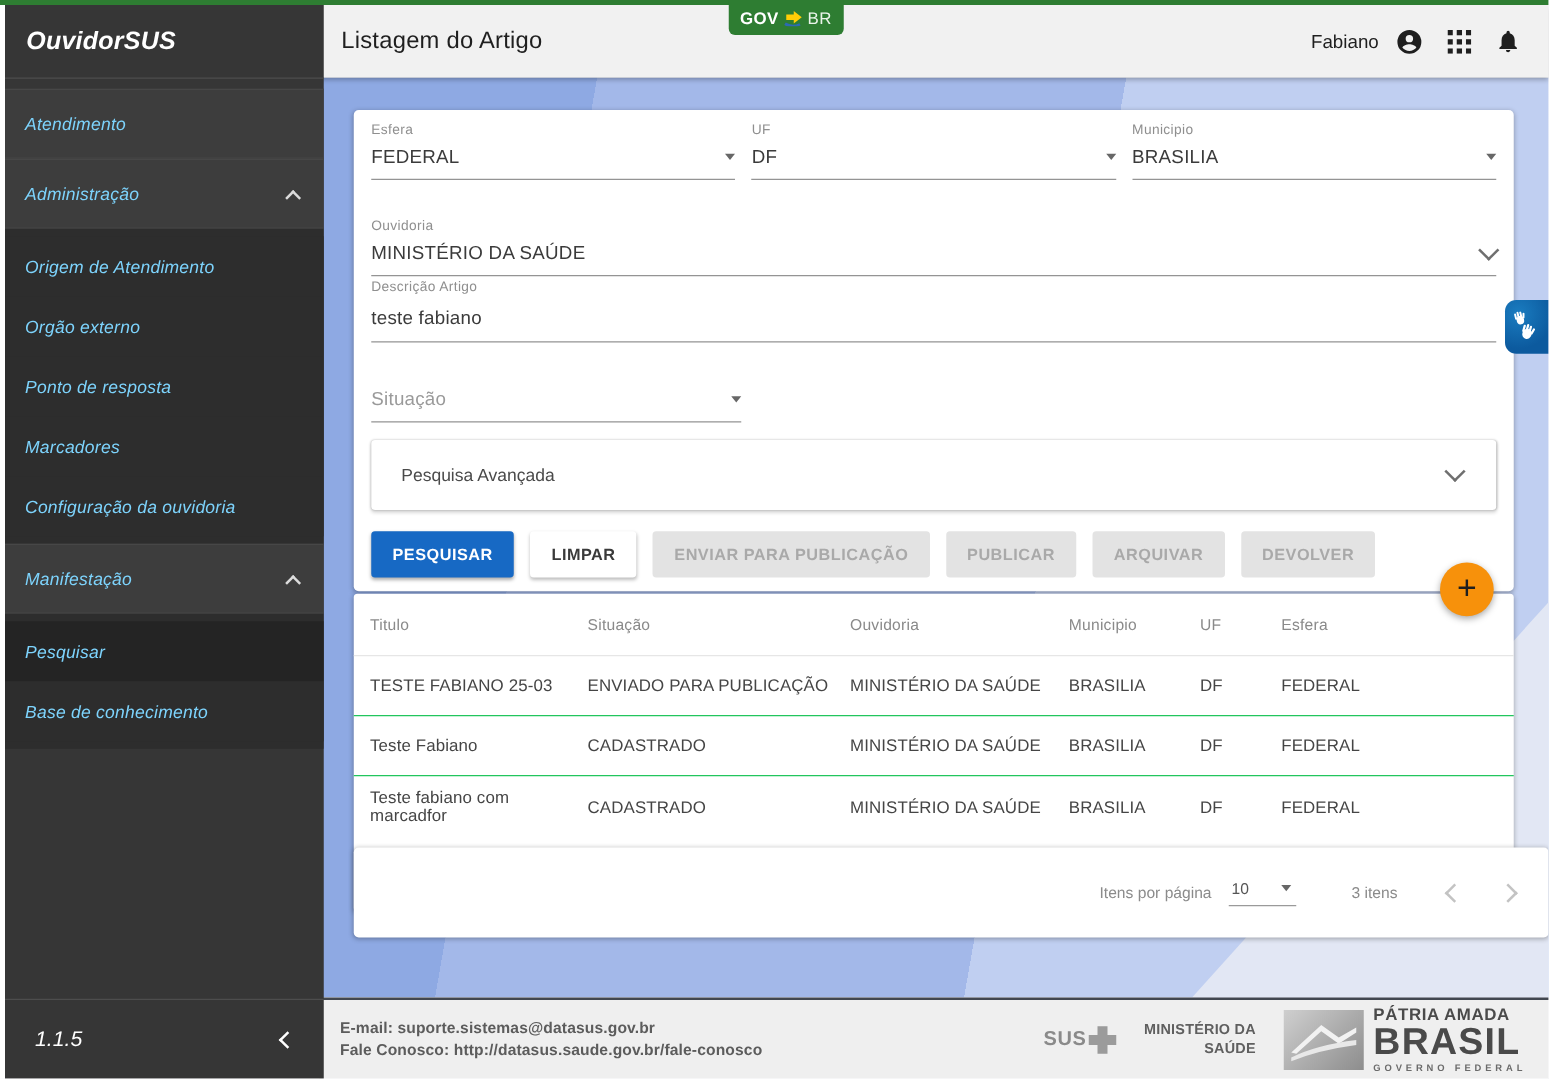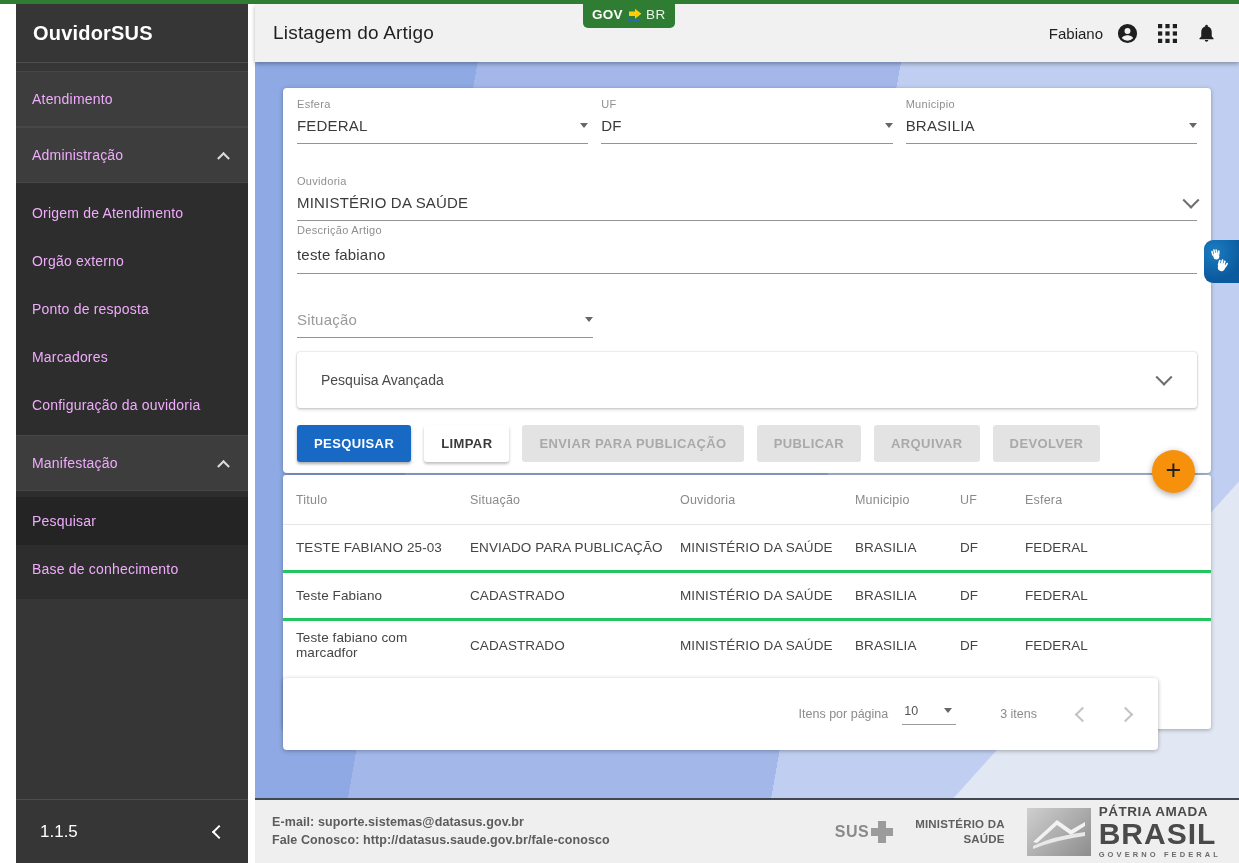--- a/index.html
+++ b/index.html
@@ -3,24 +3,24 @@
 <meta charset="utf-8">
 <style>
   * { margin:0; padding:0; box-sizing:border-box; }
   body { font-family:"Liberation Sans","DejaVu Sans",sans-serif; background:#fff; }
   .screen { position:relative; width:1239px; height:863px; overflow:hidden; background:#fff; }
 
   
   .green-strip { position:absolute; top:0; left:0; width:100%; height:4px; background:#2e7d32; z-index:7; }
 
   
-  .sidebar { position:absolute; top:4px; left:16px; width:232px; height:859px; background:#363636; z-index:6; display:flex; flex-direction:column; }
+  .sidebar { position:absolute; top:4px; left:4px; width:255px; height:859px; background:#363636; z-index:6; display:flex; flex-direction:column;font-style:italic; }
   .sb-header { height:59px; flex:0 0 59px; display:flex; align-items:center; padding:0 17px; color:#fff; font-size:20px; font-weight:700; letter-spacing:.2px; border-bottom:1px solid #4d4d4d; }
   .sb-menu { flex:1; overflow:hidden; padding-top:8px; }
-  .sb-item { display:flex; align-items:center; justify-content:space-between; padding:0 20px 0 16px; color:#f0abfc; font-size:14px; letter-spacing:.2px; cursor:pointer; }
+  .sb-item { display:flex; align-items:center; justify-content:space-between; padding:0 20px 0 16px; color:#7dd3fc; font-size:14px; letter-spacing:.2px; cursor:pointer; }
   .sb-item.group { height:56px; background:#3d3d3d; border-bottom:1px solid #474747; border-top:1px solid #474747; }
   .sb-item.child { height:48px; background:#2d2d2d; }
   .sb-item.active { background:#242424; }
   .subblock { padding:6px 0; background:#2d2d2d; }
   .chev-up { width:9px; height:9px; border-left:2px solid #dcdcdc; border-top:2px solid #dcdcdc; transform:rotate(45deg) translate(2px,2px); }
   .sb-footer { height:64px; flex:0 0 64px; border-top:1px solid #4d4d4d; display:flex; align-items:center; justify-content:space-between; padding:0 24px; color:#fff; font-size:17px; }
   .chev-left { width:10px; height:10px; border-left:2.5px solid #fff; border-bottom:2.5px solid #fff; transform:rotate(45deg); }
 
   
   .main { position:absolute; left:255px; top:4px; right:0; bottom:0; }
@@ -64,25 +64,25 @@
 
   
   .fab { position:absolute; left:897px; top:388px; width:43px; height:43px; border-radius:50%; background:#f7910b; display:flex; align-items:center; justify-content:center; box-shadow:0 2px 6px rgba(0,0,0,.35); z-index:5; cursor:pointer; }
   .fab span { font-size:27px; color:#1f1f1f; font-weight:400; line-height:1; margin-top:-2px; }
 
   
   .table-card { left:28px; top:413px; width:928px; height:254px; border-radius:3px; }
   .t-row { display:grid; grid-template-columns:174px 210px 175px 105px 65px 1fr; align-items:center; padding-left:13px; }
   .t-row > div { padding-right:10px; }
   .t-head { height:50px; border-bottom:1px solid #e6e6e6; color:#8a8a8a; font-size:12.5px; letter-spacing:.2px; }
-  .t-body-row { height:48px; border-bottom:3px solid #22c55e; color:#454545; font-size:13.5px; letter-spacing:.1px; }
+  .t-body-row { height:48px; border-bottom:1px solid #22c55e; color:#454545; font-size:13.5px; letter-spacing:.1px; }
   .t-body-row:last-child { border-bottom:none; }
 
   
-  .pager-card { left:28px; top:616px; width:875px; height:72px; display:flex; align-items:center; justify-content:flex-end; padding-right:27px; color:#8b8b8b; font-size:12.5px; }
+  .pager-card { left:28px; top:616px; width:956px; height:72px; display:flex; align-items:center; justify-content:flex-end; padding-right:27px; color:#8b8b8b; font-size:12.5px; }
   .pp-select { display:flex; align-items:center; gap:26px; border-bottom:1px solid #9a9a9a; padding:0 4px 6px 2px; margin-left:14px; color:#555; cursor:pointer; }
   .pp-count { margin-left:44px; }
   .pg-nav { display:flex; gap:32px; margin-left:40px; }
   .pg-chev { width:11px; height:11px; cursor:default; }
   .pg-chev.prev { border-left:2px solid #c3c3c3; border-bottom:2px solid #c3c3c3; transform:rotate(45deg); }
   .pg-chev.next { border-right:2px solid #c3c3c3; border-bottom:2px solid #c3c3c3; transform:rotate(-45deg); }
 
   
   .vlibras { position:absolute; right:0; top:178px; width:35px; height:43px; border-radius:9px 0 0 9px; background:radial-gradient(circle at 30% 25%,#1a7cc0,#0c5a9e 70%); display:flex; align-items:center; justify-content:center; z-index:5; cursor:pointer; }
 

